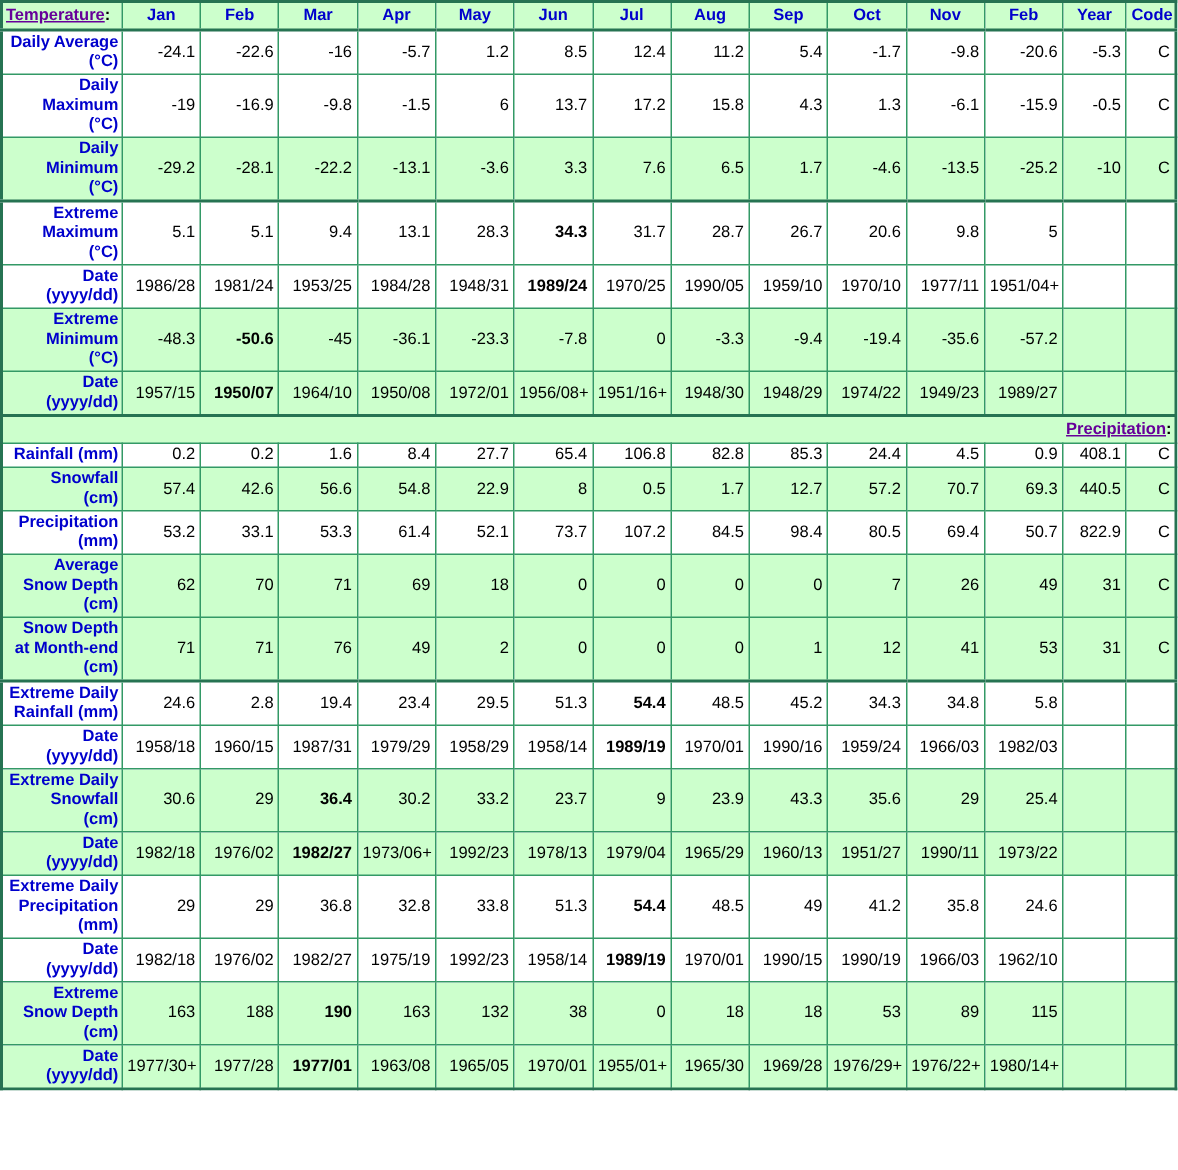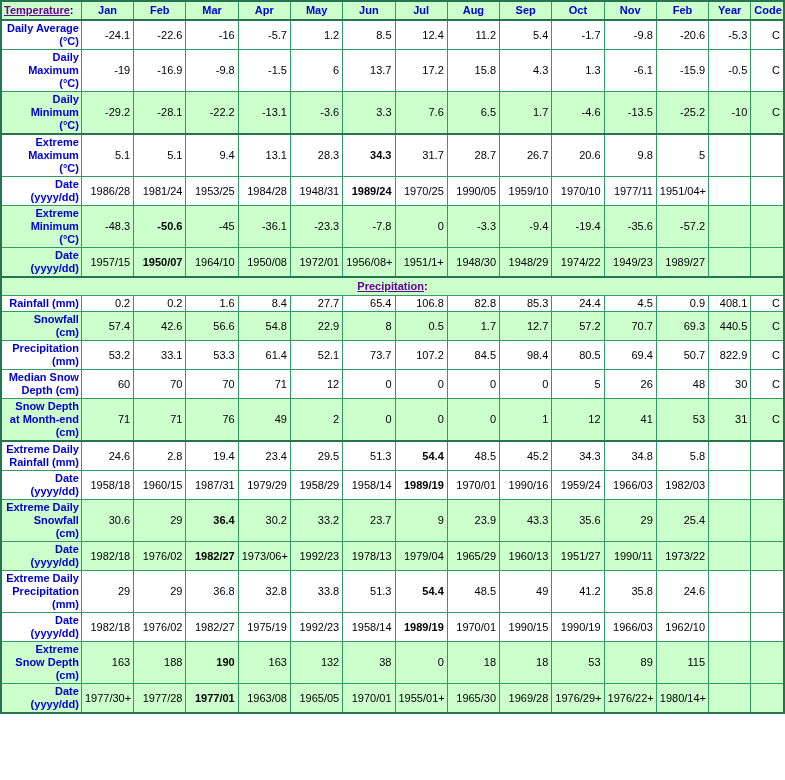--- a/index.html
+++ b/index.html
@@ -38,21 +38,21 @@
   td.val.bold { font-weight:bold; }
   tr.thick-top td, tr.thick-top th { border-top:2px solid #267352; }
   tr.col-header-row th { border-bottom:2px solid #267352; }
   .section-link {
     color:#660099;
     font-weight:bold;
     text-decoration:underline;
     cursor:pointer;
   }
   .section-colon { color:#000000; font-weight:bold; text-decoration:none; }
-  td.section-title-cell { background:#ccffcc; text-align:center; padding:2px 2px; }
+  td.section-title-cell { background:#ccffcc; text-align:right; padding:2px 2px; }
   th.title-cell { background:#ccffcc; text-align:left; padding:2px 2px; }
 </style>
 </head>
 <body>
 
 <table class="climate">
   <colgroup>
     <col style="width:80px">
     <col style="width:52px">
       <col style="width:52px">
@@ -201,21 +201,21 @@
       </tr>
       <tr class="shade-green">
         <td class="row-label">Date
 (yyyy/dd)</td>
         <td class="val">1957/15</td>
         <td class="val bold">1950/07</td>
         <td class="val">1964/10</td>
         <td class="val">1950/08</td>
         <td class="val">1972/01</td>
         <td class="val">1956/08+</td>
-        <td class="val">1951/1+</td>
+        <td class="val">1951/16+</td>
         <td class="val">1948/30</td>
         <td class="val">1948/29</td>
         <td class="val">1974/22</td>
         <td class="val">1949/23</td>
         <td class="val">1989/27</td>
         <td class="val"></td>
         <td class="val"></td>
       </tr>
       <tr class="shade-green thick-top">
         <td class="section-title-cell" colspan="15"><a class="section-link">Precipitation</a><span class="section-colon">:</span></td>
@@ -266,36 +266,37 @@
         <td class="val">73.7</td>
         <td class="val">107.2</td>
         <td class="val">84.5</td>
         <td class="val">98.4</td>
         <td class="val">80.5</td>
         <td class="val">69.4</td>
         <td class="val">50.7</td>
         <td class="val">822.9</td>
         <td class="val">C</td>
       </tr>
-      <tr class="shade-white">
-        <td class="row-label">Median Snow
-Depth (cm)</td>
-        <td class="val">60</td>
-        <td class="val">70</td>
+      <tr class="shade-green">
+        <td class="row-label">Average
+Snow Depth
+(cm)</td>
+        <td class="val">62</td>
         <td class="val">70</td>
         <td class="val">71</td>
-        <td class="val">12</td>
-        <td class="val">0</td>
-        <td class="val">0</td>
-        <td class="val">0</td>
-        <td class="val">0</td>
-        <td class="val">5</td>
+        <td class="val">69</td>
+        <td class="val">18</td>
+        <td class="val">0</td>
+        <td class="val">0</td>
+        <td class="val">0</td>
+        <td class="val">0</td>
+        <td class="val">7</td>
         <td class="val">26</td>
-        <td class="val">48</td>
-        <td class="val">30</td>
+        <td class="val">49</td>
+        <td class="val">31</td>
         <td class="val">C</td>
       </tr>
       <tr class="shade-green">
         <td class="row-label">Snow Depth
 at Month-end
 (cm)</td>
         <td class="val">71</td>
         <td class="val">71</td>
         <td class="val">76</td>
         <td class="val">49</td>

